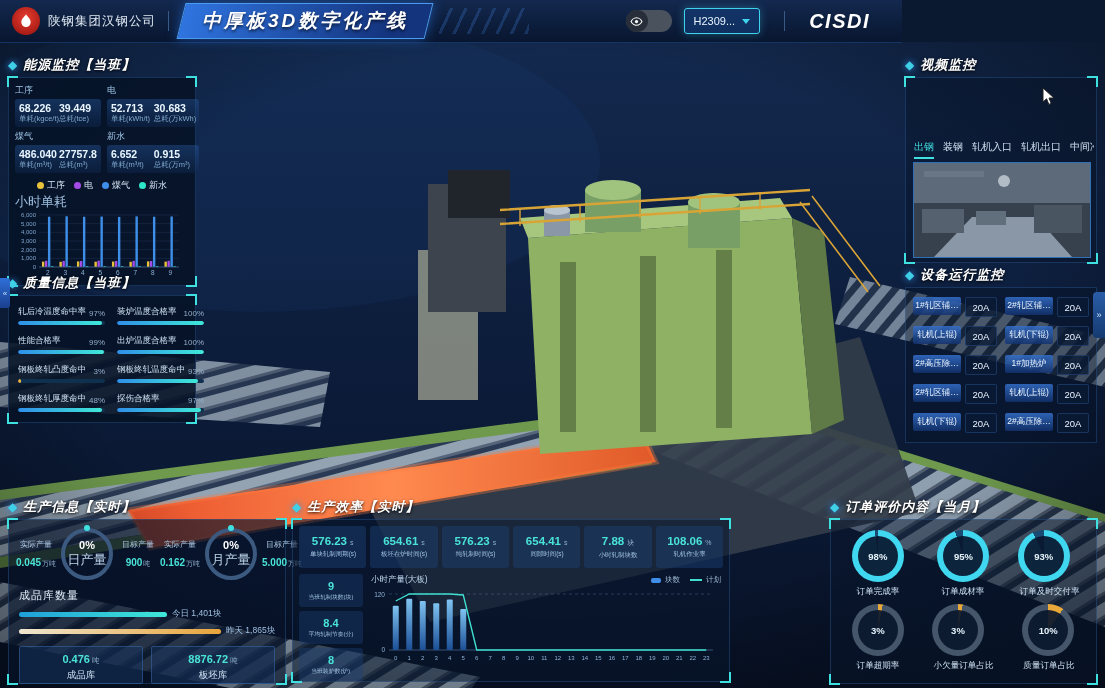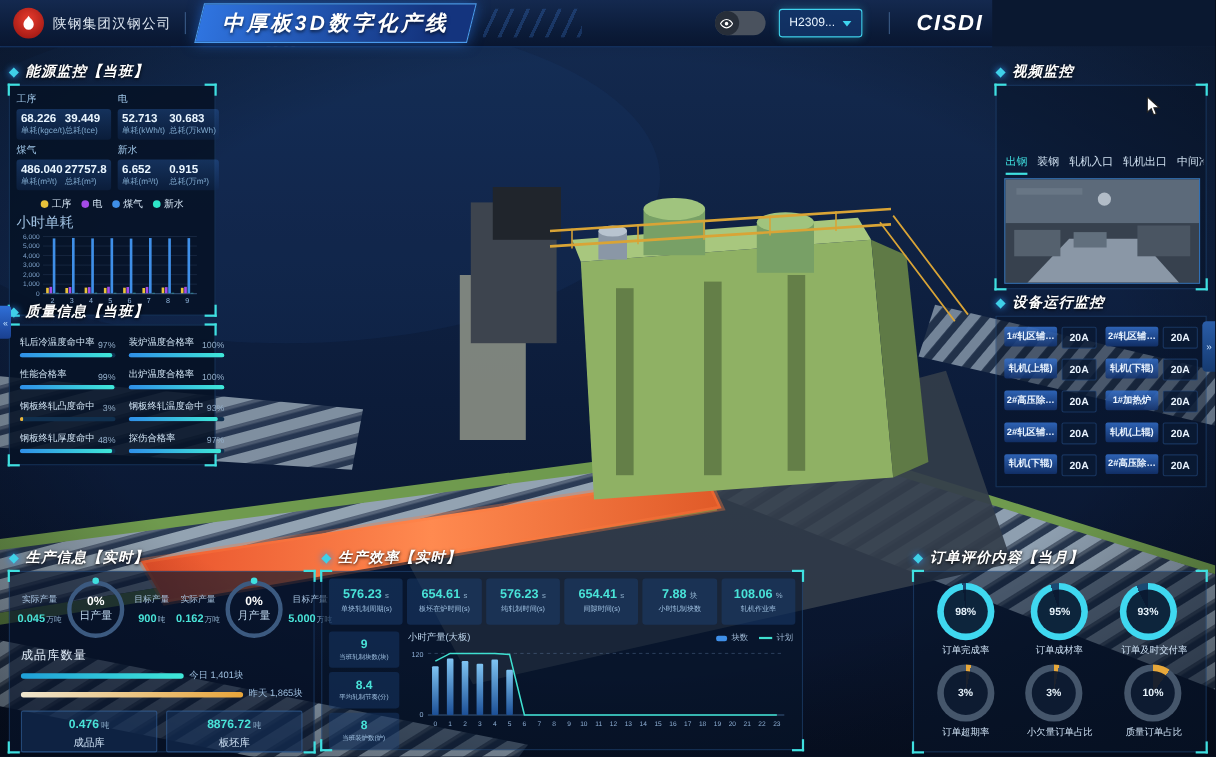--- a/index.html
+++ b/index.html
@@ -17,21 +17,21 @@
   .logo-badge{width:28px;height:28px;border-radius:50%;margin-left:12px;flex:none;
        background:radial-gradient(circle at 50% 38%,#e73c2e,#a81c16 75%);display:flex;align-items:center;justify-content:center;}
   .company{color:#dfe8f2;font-size:12.5px;margin-left:8px;letter-spacing:1px;}
   .hdr-div{width:1px;height:20px;background:#3a5a86;margin:0 12px;}
   .title-plate{transform:skewX(-14deg);background:linear-gradient(90deg,#2f74e0,#14347e 85%);
        border:1px solid #4a9aee;box-shadow:0 0 12px rgba(40,120,240,.55);padding:4px 20px;}
   .title-plate .txt{display:block;transform:skewX(14deg);color:#fff;font-size:19px;font-weight:bold;
        font-style:italic;letter-spacing:3px;text-shadow:0 2px 3px rgba(0,0,0,.6);}
   .hdr-deco{height:26px;width:90px;margin-left:10px;opacity:.45;
        background:repeating-linear-gradient(115deg,transparent 0 10px,rgba(70,140,240,.5) 10px 13px);}
-  .hdr-right{margin-left:auto;display:flex;align-items:center;gap:12px;margin-right:8px;}
+  .hdr-right{margin-left:auto;display:flex;align-items:center;gap:12px;margin-right:32px;}
   .tgl{width:46px;height:22px;border-radius:11px;background:#4a525e;display:flex;align-items:center;cursor:pointer;}
   .tgl .knob{width:22px;height:22px;border-radius:50%;background:#272e39;display:flex;align-items:center;justify-content:center;}
   .dd{height:24px;padding:0 9px;border:1px solid #3fd4ee;background:rgba(20,60,120,.65);border-radius:3px;
       color:#e8f4ff;font-size:11px;display:flex;align-items:center;gap:7px;box-shadow:0 0 8px rgba(60,210,240,.35);}
   .caret{width:0;height:0;border-left:4px solid transparent;border-right:4px solid transparent;border-top:5px solid #3fd4ee;}
   .brand{font-size:20px;font-weight:800;color:#fff;letter-spacing:1.5px;font-style:italic;}
 
   
   .panel{position:absolute;z-index:6;}
   .p-title{display:flex;align-items:center;gap:6px;height:18px;margin-bottom:3px;}
@@ -93,41 +93,41 @@
   #p-video .p-box{height:184px;}
   .v-tabs{display:flex;gap:9px;font-size:10px;color:#cfe0f0;white-space:nowrap;overflow:hidden;
       position:absolute;left:8px;right:2px;top:62px;}
   .v-tab{cursor:pointer;padding-bottom:3px;flex:none;}
   .v-tab.active{color:#3fe0e0;border-bottom:2px solid #3fe0e0;}
   .video-box{position:absolute;left:7px;top:84px;width:176px;height:94px;border:1px solid #2f6fb5;
       background:#37414e;overflow:hidden;cursor:pointer;}
 
   
   #p-devices{left:905px;top:266px;width:192px;z-index:6;}
-  .d-grid{display:grid;grid-template-columns:1fr 1fr;gap:9px 8px;padding:9px 7px;font-weight:bold;}
+  .d-grid{display:grid;grid-template-columns:1fr 1fr;gap:9px 8px;padding:9px 7px;}
   .d-item{display:flex;gap:4px;cursor:pointer;}
   .d-label{flex:1;background:linear-gradient(180deg,rgba(52,112,204,.85),rgba(18,50,110,.85));font-size:8.5px;color:#eaf4ff;
       display:flex;align-items:center;justify-content:center;height:18px;border-radius:2px;overflow:hidden;white-space:nowrap;}
   .d-val{width:30px;background:rgba(10,26,52,.8);color:#eaf4ff;font-size:9.5px;display:flex;align-items:center;
       justify-content:center;border-radius:2px;border:1px solid rgba(60,120,200,.3);height:18px;}
 
   
   #p-prod{left:8px;top:498px;width:278px;}
   #p-prod .p-box{height:163px;}
   #prod-groups{display:flex;justify-content:space-between;padding:8px 6px 2px;}
   .pr-grp{display:flex;align-items:center;gap:4px;}
   .pr-col{text-align:center;width:42px;}
   .pr-l{font-size:8px;color:#a8c4e0;margin-bottom:2px;white-space:nowrap;}
   .pr-v .n{font-size:10px;font-weight:bold;color:#49e3d8;}
   .pr-v .u{font-size:7px;color:#8fb0cc;margin-left:1px;}
   .pr-donut{width:44px;height:44px;border:4px solid #3c5a80;border-radius:50%;position:relative;flex:none;
       display:flex;flex-direction:column;align-items:center;justify-content:center;}
   .pr-donut .dotTop{position:absolute;top:-7px;left:50%;transform:translateX(-50%);width:6px;height:6px;border-radius:50%;background:#3fe0e0;}
   .pr-pct{font-size:11px;font-weight:bold;color:#fff;}
-  .pr-lab{font-size:10px;color:#bcd4ea;}
+  .pr-lab{font-size:13px;color:#bcd4ea;}
   .inv-title{font-size:11px;color:#e2eefa;margin:6px 10px 2px;letter-spacing:1px;}
   .inv-row{display:flex;align-items:center;gap:5px;margin:5px 10px 0;}
   .inv-bar{height:5px;border-radius:3px;flex:none;}
   .inv-lab{font-size:8.5px;color:#9fc0e0;white-space:nowrap;}
   #inv-boxes{display:flex;gap:8px;margin:9px 10px 0;}
   .inv-box{flex:1;height:36px;background:rgba(22,52,96,.5);border:1px solid rgba(70,130,200,.4);border-radius:2px;
       display:flex;flex-direction:column;align-items:center;justify-content:center;}
   .inv-box .n{font-size:11px;font-weight:bold;color:#49e3d8;}
   .inv-box .u{font-size:7.5px;color:#8fb0cc;}
   .inv-box .bl{font-size:9.5px;color:#cfe2f5;margin-top:2px;}

